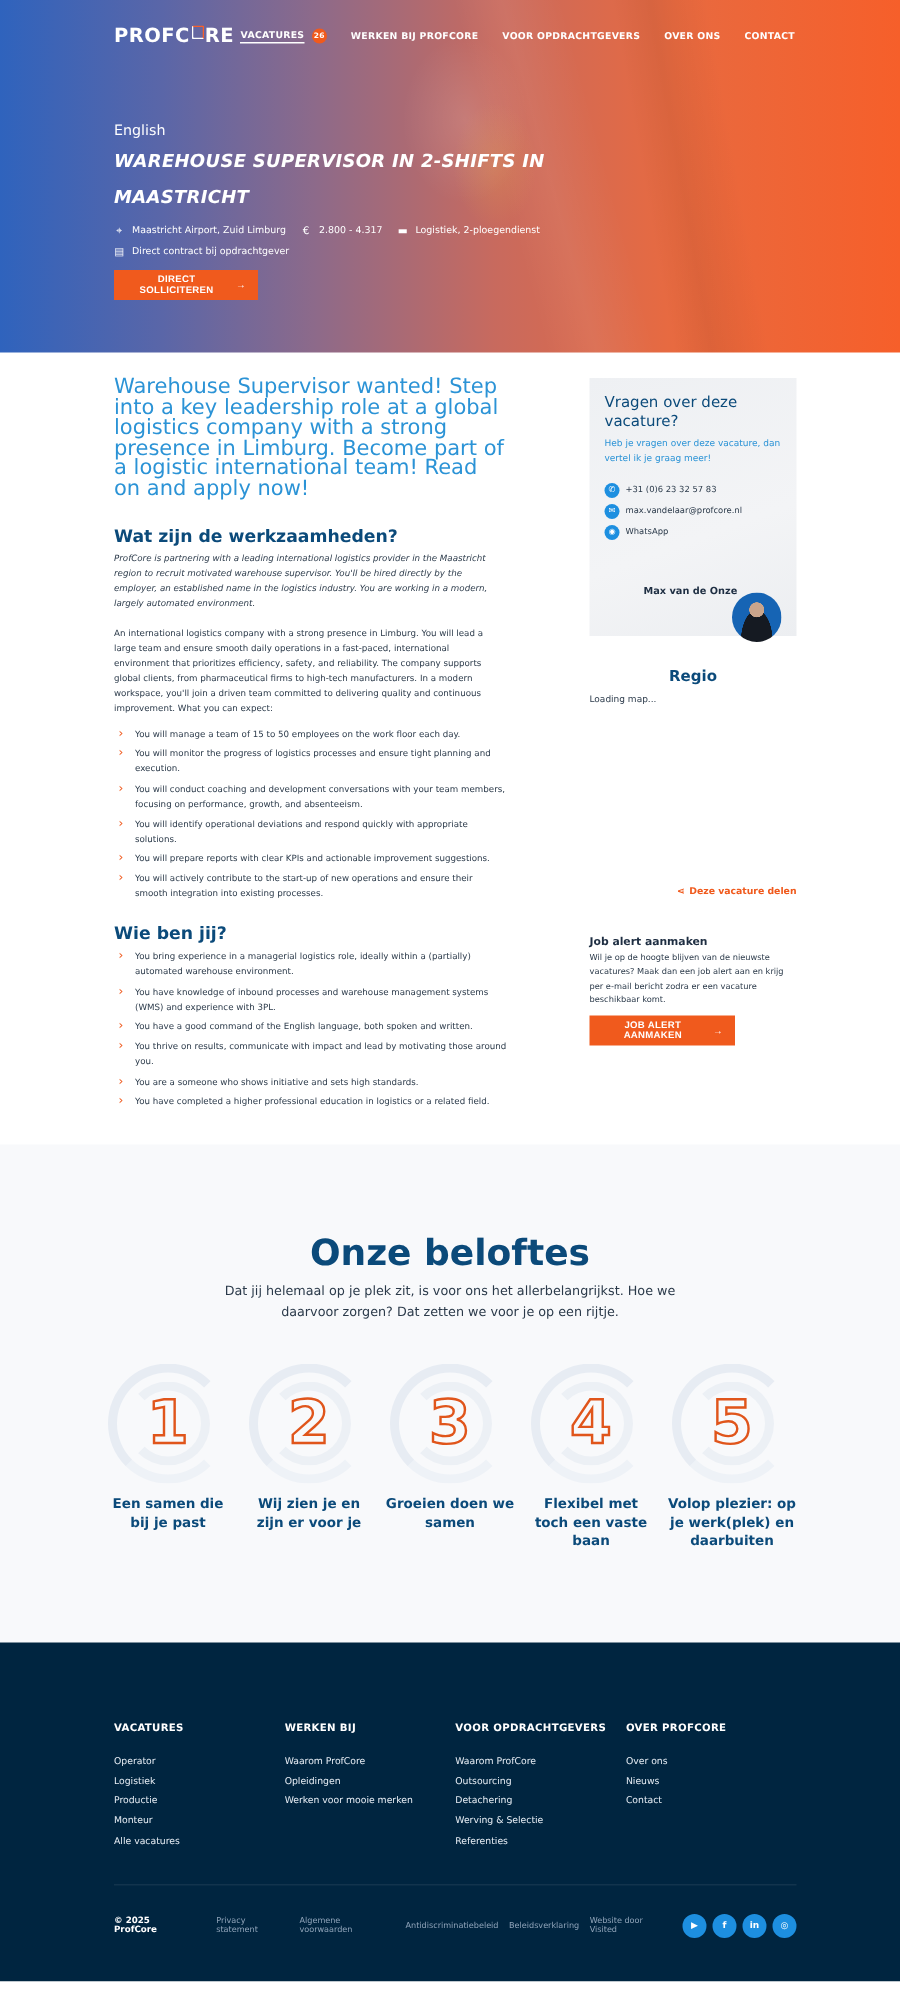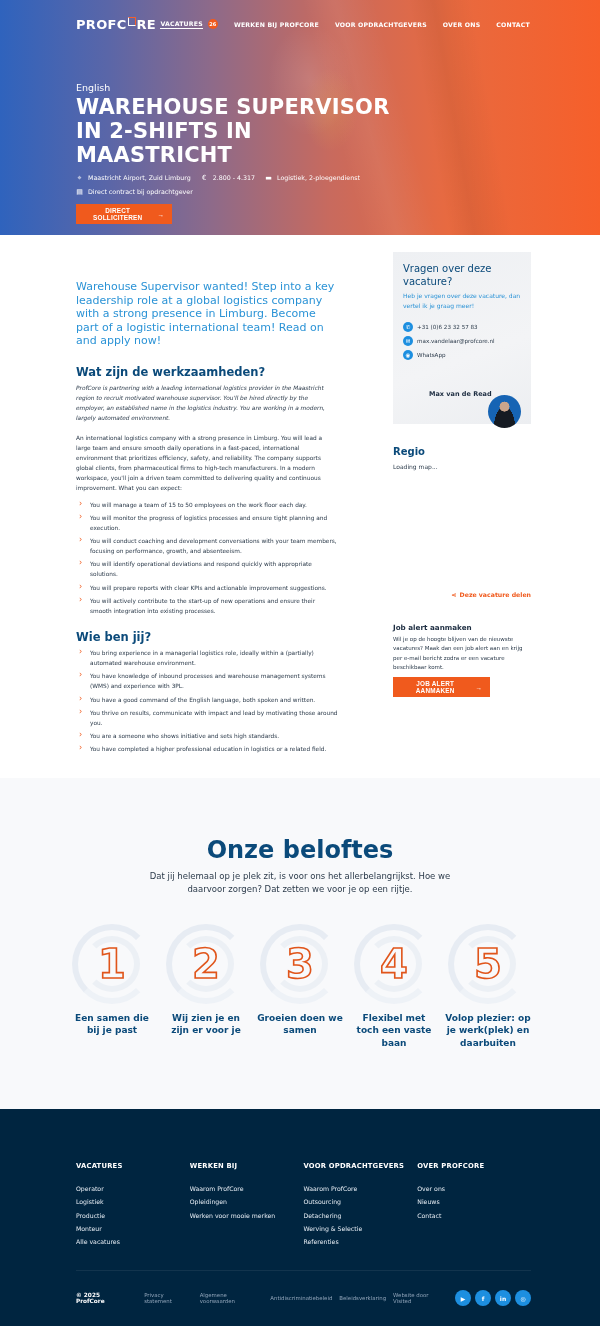--- a/index.html
+++ b/index.html
@@ -22,52 +22,52 @@
   .nav { position: absolute; top: 14px; left: 76px; right: 70px; height: 20px; display: flex; align-items: center; }
   .logo { color: #fff; font-weight: bold; font-size: 13px; letter-spacing: 0.3px; font-family: "DejaVu Sans", sans-serif; display: flex; align-items: flex-start; }
   .logo .o-box { display: inline-block; width: 8px; height: 9px; border: 1.6px solid #fff; border-right-color: #f65f2a; border-top-color: #f65f2a; border-radius: 1px; margin: 0 1px; }
   .nav-links { margin-left: auto; display: flex; gap: 16px; align-items: center; }
   .nav-link { color: #fff; font-size: 6.2px; font-weight: bold; letter-spacing: 0.2px; text-decoration: none; white-space: nowrap; display: flex; align-items: center; gap: 5px; }
   .nav-link.active span.lbl { border-bottom: 1px solid #fff; padding-bottom: 1px; }
   .nav-badge { background: #f05a1d; color: #fff; border-radius: 50%; width: 10px; height: 10px; font-size: 5px; display: inline-flex; align-items: center; justify-content: center; }
 
   .hero-content { position: absolute; left: 76px; top: 82px; color: #fff; }
   .kicker { font-size: 9.5px; margin-bottom: 2px; }
-  .hero-title { font-size: 21px; font-weight: bold; line-height: 24px; width: 330px; letter-spacing: 0.2px; }
+  .hero-title { font-size: 12px; font-weight: bold; line-height: 24px; width: 330px; letter-spacing: 0.2px; font-style: italic; }
   .meta-row { display: flex; align-items: center; gap: 10px; margin-top: 7px; font-size: 6.3px; }
   .meta-item { display: flex; align-items: center; gap: 5px; }
   .meta-icon { width: 7px; height: 7px; display: inline-flex; align-items: center; justify-content: center; font-size: 7px; }
   .btn-orange {
     background: #f05a1d; color: #fff; font-weight: bold; font-size: 6.4px; letter-spacing: 0.2px;
     display: inline-flex; align-items: center; gap: 6px; padding: 0 8px; height: 20px; border: none;
   }
   .hero .btn-orange { margin-top: 9px; width: 96px; }
 
   
   .main { display: flex; padding: 17px 0 20px 76px; position: relative; }
   .col-left { width: 260px; }
   .col-right { position: absolute; left: 393px; top: 17px; width: 138px; }
-  .intro { color: #2b93d6; font-size: 11px; line-height: 13.5px; width: 262px; margin-top: 28px; }
+  .intro { color: #2b93d6; font-size: 14px; line-height: 13.5px; width: 262px; }
   h2.sec { color: #0b4a7a; font-size: 11.5px; font-weight: bold; margin-top: 17px; margin-bottom: 4px; }
   .p-italic { font-style: italic; font-size: 5.8px; line-height: 10px; color: #2b3a4a; width: 262px; }
   .p { font-size: 5.8px; line-height: 10px; color: #2b3a4a; margin-top: 10px; width: 262px; }
   ul.bullets { list-style: none; margin-top: 7px; width: 262px; }
   ul.bullets li { position: relative; padding-left: 14px; font-size: 5.8px; line-height: 10px; margin-bottom: 3.3px; }
   ul.bullets li::before { content: "›"; position: absolute; left: 3px; top: -1px; color: #f05a1d; font-size: 8px; }
 
   .contact-card { background: linear-gradient(160deg, #eef0f3 0%, #f3f4f6 60%, #eceef1 100%); height: 172px; width: 138px; padding: 10px 10px; position: relative; }
   .contact-title { color: #0b4a7a; font-weight: normal; font-size: 10px; line-height: 13px; }
   .contact-sub { color: #2b93d6; font-size: 6px; line-height: 9.5px; margin-top: 3px; }
   .contact-lines { margin-top: 12px; }
   .c-line { display: flex; align-items: center; gap: 4px; font-size: 5.6px; margin-bottom: 4px; color: #2b3a4a; }
   .c-ico { width: 10px; height: 10px; border-radius: 50%; background: #1d8fe0; color: #fff; font-size: 5.5px; display: inline-flex; align-items: center; justify-content: center; }
   .contact-person { position: absolute; left: 36px; top: 138px; font-size: 6.5px; font-weight: bold; color: #1e2e42; }
   .avatar { position: absolute; right: 10px; top: 143px; width: 33px; height: 33px; border-radius: 50%; background: radial-gradient(circle at 50% 35%, #caa58c 0 18%, transparent 19%), radial-gradient(ellipse at 50% 100%, #151a22 0 45%, transparent 46%), #1664b4; }
 
-  .regio-title { color: #0b4a7a; font-size: 10px; font-weight: bold; margin-top: 22px; }
+  .regio-title { color: #0b4a7a; font-size: 10px; font-weight: bold; margin-top: 22px; text-align: center; }
   .loading { font-size: 6px; margin-top: 6px; color: #2b3a4a; }
   .share { position: absolute; top: 339px; right: 0; color: #f05a1d; font-size: 6.2px; font-weight: bold; display: flex; align-items: center; gap: 3px; }
   .alert-title { position: absolute; top: 371px; font-size: 7.2px; font-weight: bold; color: #1e2e42; }
   .alert-text { position: absolute; top: 383px; font-size: 5.5px; line-height: 9.4px; width: 138px; color: #2b3a4a; }
   .alert-btn { position: absolute; top: 411px; width: 97px; height: 20px; }
 
   
   .promises { background: #f8f9fb; padding: 58px 0 60px; text-align: center; }
   .prom-title { color: #0b4a7a; font-size: 24px; font-weight: bold; }
   .prom-sub { font-size: 8.5px; line-height: 13.5px; color: #2b3a4a; width: 340px; margin: 6px auto 0; }
@@ -177,21 +177,21 @@
           </a>
         <a class="c-line">
             <span class="c-ico">✉</span>
             <span>max.vandelaar@profcore.nl</span>
           </a>
         <a class="c-line">
             <span class="c-ico">◉</span>
             <span>WhatsApp</span>
           </a>
       </div>
-      <div class="contact-person">Max van de Read</div>
+      <div class="contact-person">Max van de Onze</div>
       <div class="avatar"></div>
     </div>
     <div class="regio-title">Regio</div>
     <div class="loading">Loading map...</div>
 
     <a class="share">
         <span>⋖</span>
         <span>Deze vacature delen</span>
       </a>
     <div class="alert-title">Job alert aanmaken</div>

